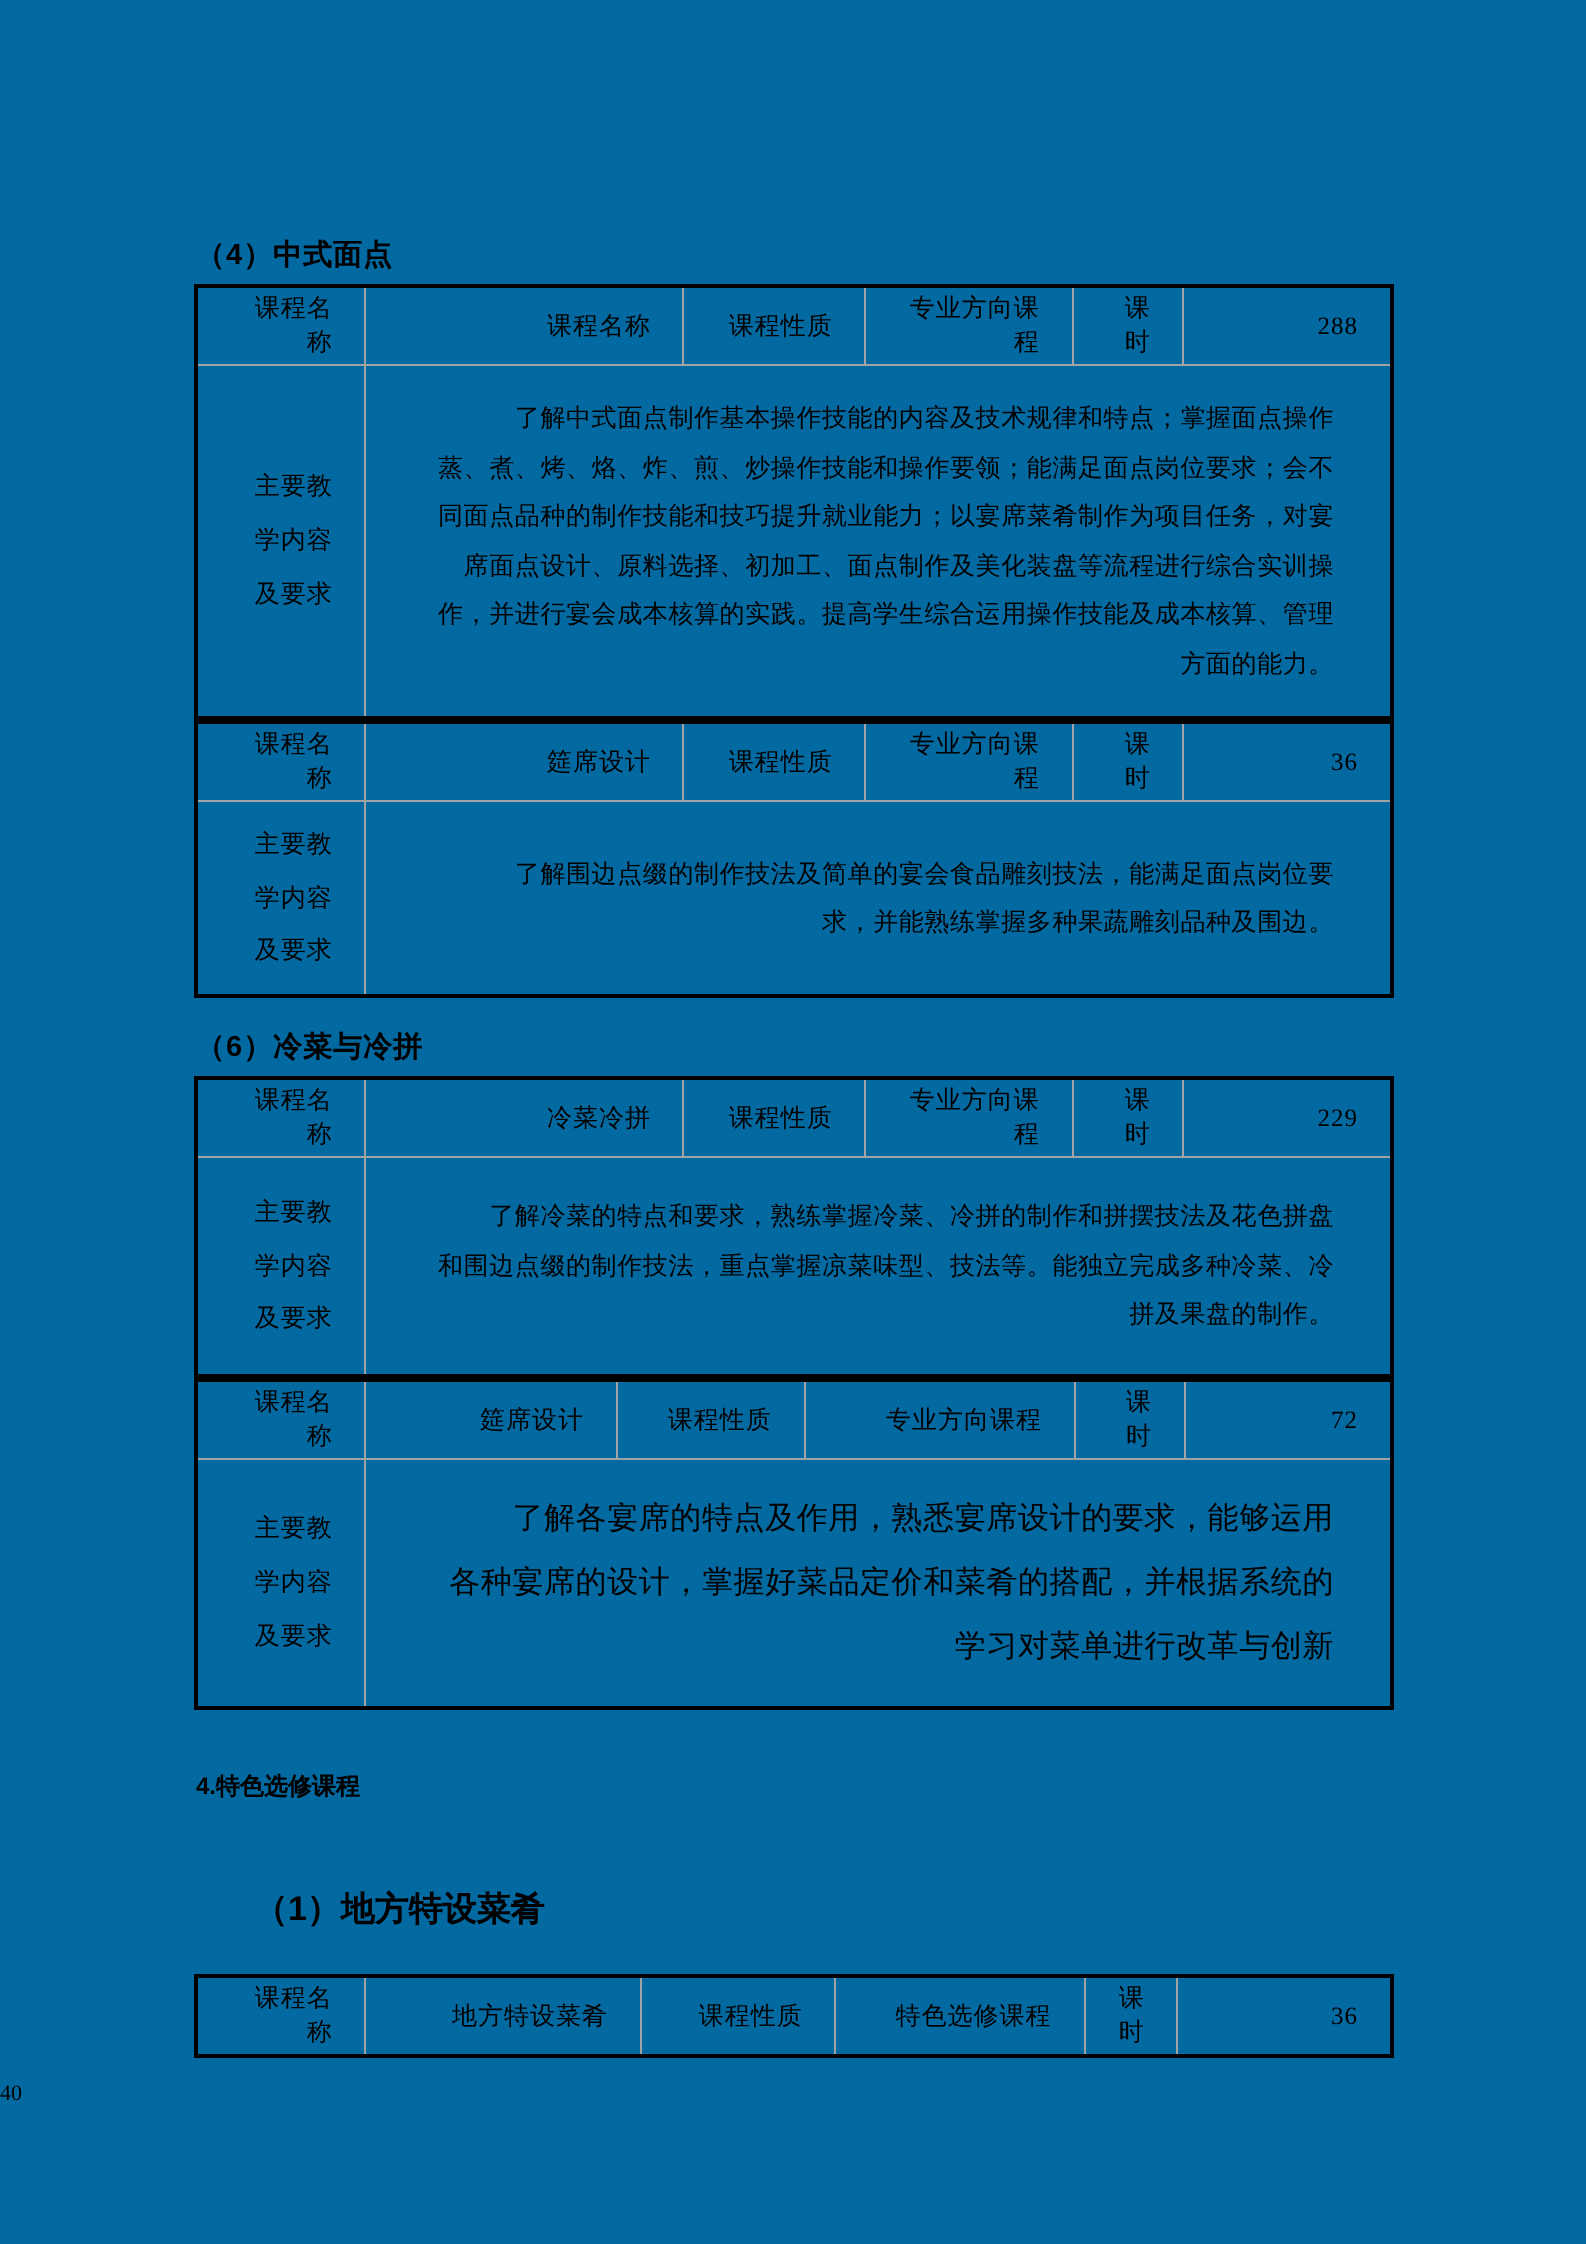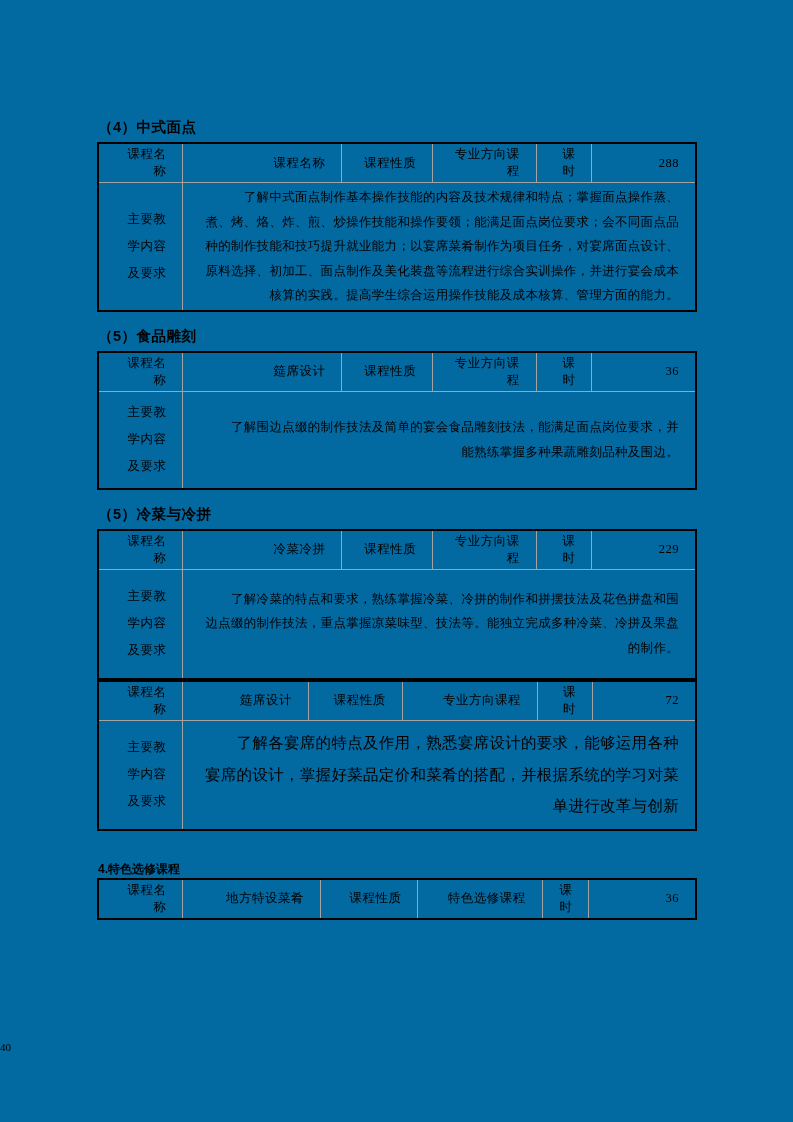--- a/index.html
+++ b/index.html
@@ -56,21 +56,21 @@
 
   td.label-cell{
     line-height:2.15;
     font-size:12.5px;
   }
   td.content-cell{
     text-align:justify;
     padding:6px 10px;
   }
   td.content-cell p{
-    margin:0;
+    margin:12px;
     text-indent:2em;
     line-height:1.96;
     font-size:12.5px;
     letter-spacing:0.3px;
   }
   .row-t1 td{height:118px;}
   .row-t2 td{height:92px;}
   .row-t3 td{height:104px;}
   .row-t4 td{height:104px;}
   .row-t4 td.content-cell p{
@@ -129,21 +129,20 @@
           <div>学内容</div>
           <div>及要求</div>
         </td>
         <td class="content-cell" colspan="5">
           <p>了解中式面点制作基本操作技能的内容及技术规律和特点；掌握面点操作蒸、煮、烤、烙、炸、煎、炒操作技能和操作要领；能满足面点岗位要求；会不同面点品种的制作技能和技巧提升就业能力；以宴席菜肴制作为项目任务，对宴席面点设计、原料选择、初加工、面点制作及美化装盘等流程进行综合实训操作，并进行宴会成本核算的实践。提高学生综合运用操作技能及成本核算、管理方面的能力。</p>
         </td>
       </tr>
     </tbody>
       </table>
 
-    <div class="section-heading">（5）食品雕刻</div>
     <table class="course-table cols-a">
       <colgroup>
           <col>
           <col>
           <col>
           <col>
           <col>
           <col>
         </colgroup>
       <tbody>
@@ -161,21 +160,21 @@
           <div>学内容</div>
           <div>及要求</div>
         </td>
         <td class="content-cell" colspan="5">
           <p>了解围边点缀的制作技法及简单的宴会食品雕刻技法，能满足面点岗位要求，并能熟练掌握多种果蔬雕刻品种及围边。</p>
         </td>
       </tr>
     </tbody>
       </table>
 
-    <div class="section-heading">（5）冷菜与冷拼</div>
+    <div class="section-heading">（6）冷菜与冷拼</div>
     <table class="course-table cols-a">
       <colgroup>
           <col>
           <col>
           <col>
           <col>
           <col>
           <col>
         </colgroup>
       <tbody>
@@ -225,20 +224,21 @@
           <div>及要求</div>
         </td>
         <td class="content-cell" colspan="5">
           <p>了解各宴席的特点及作用，熟悉宴席设计的要求，能够运用各种宴席的设计，掌握好菜品定价和菜肴的搭配，并根据系统的学习对菜单进行改革与创新</p>
         </td>
       </tr>
     </tbody>
       </table>
 
     <div class="big-heading">4.特色选修课程</div>
+    <div class="sub-heading">（1）地方特设菜肴</div>
 
     <table class="course-table cols-c">
       <colgroup>
           <col>
           <col>
           <col>
           <col>
           <col>
           <col>
         </colgroup>

